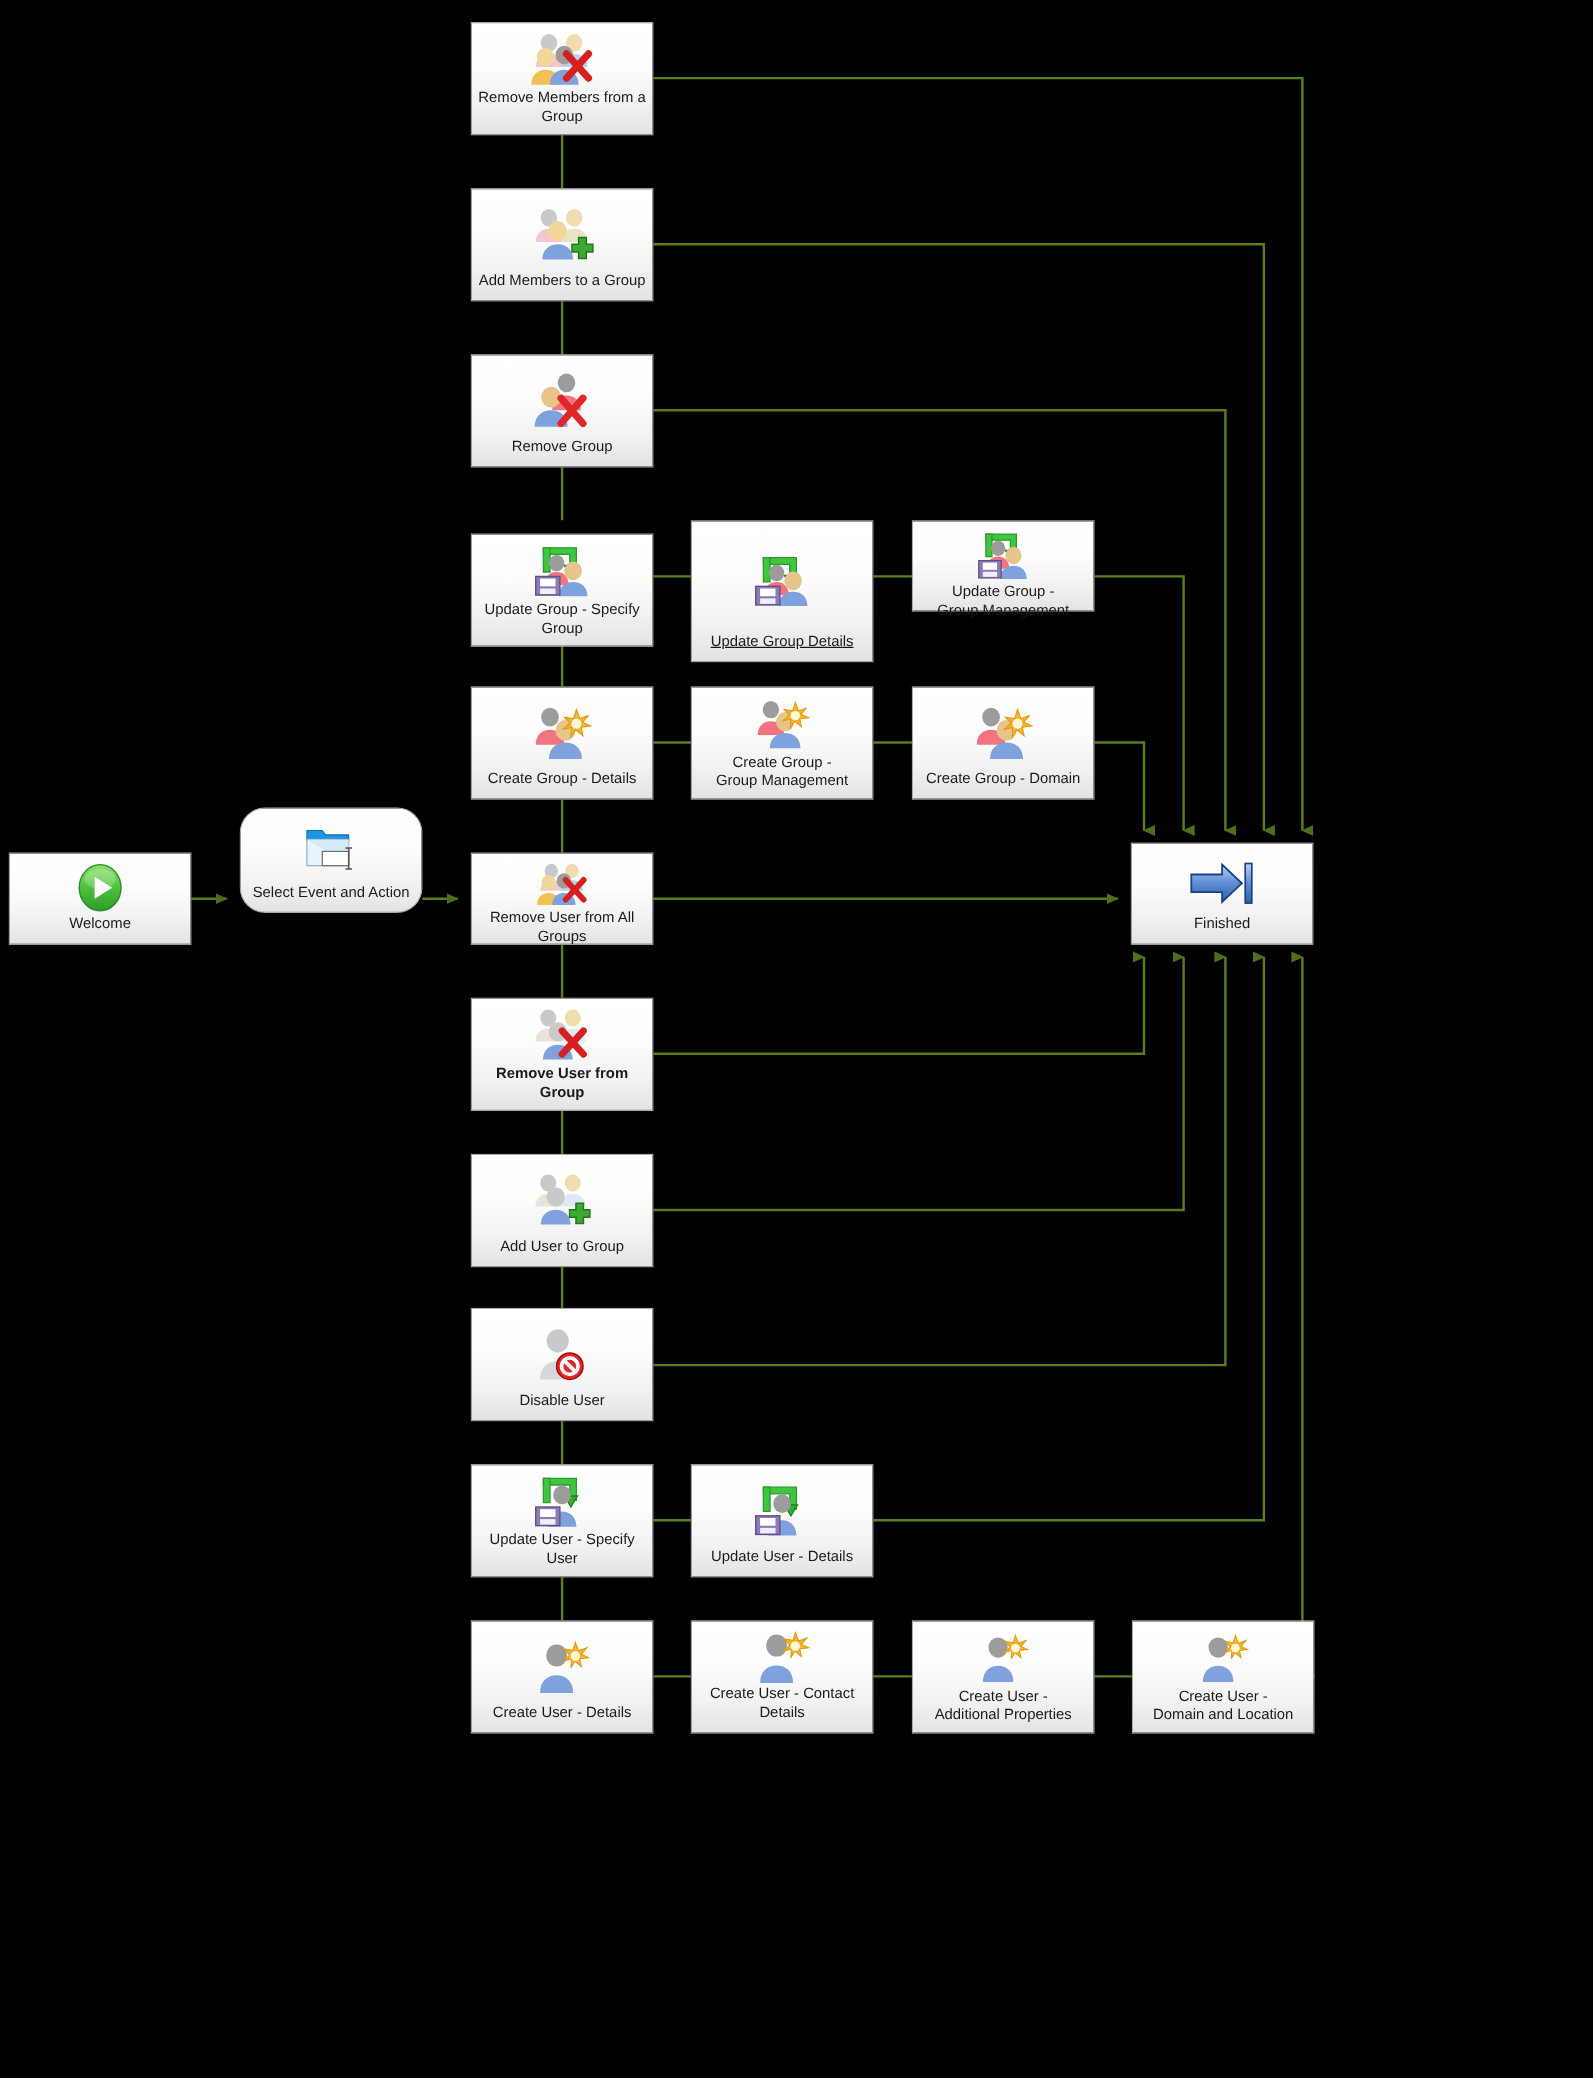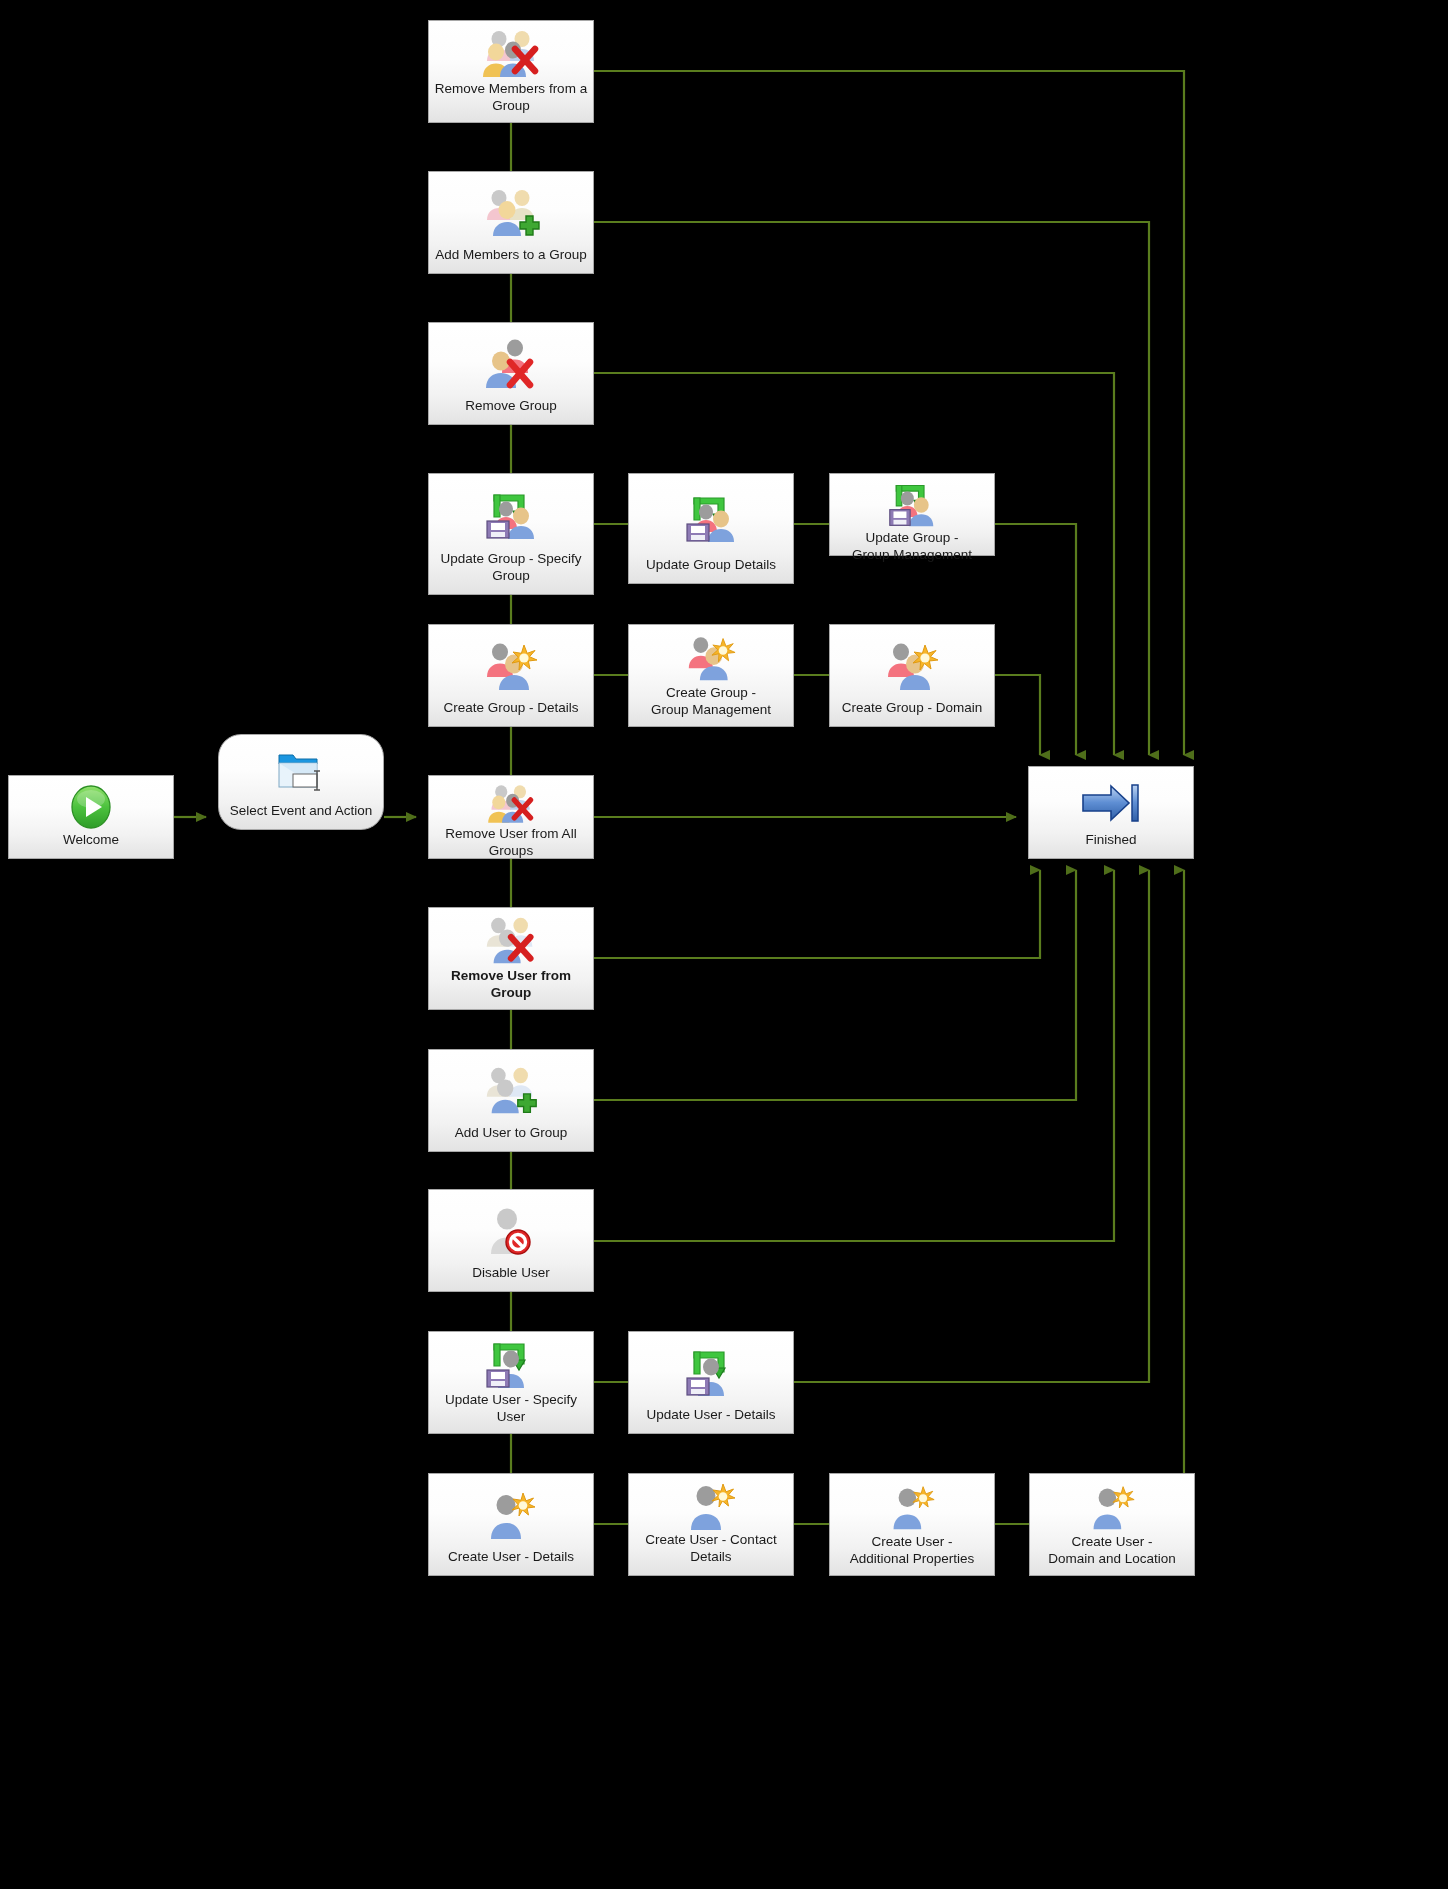--- a/index.html
+++ b/index.html
@@ -168,39 +168,39 @@
         <path d="M6 51c0-10 7-15 15-15s15 5 15 15z" fill="#7ea2dd"></path>
         <g stroke="#e02727" stroke-width="6.5" stroke-linecap="round">
           <line x1="30" y1="25" x2="50" y2="48"></line>
           <line x1="50" y1="25" x2="30" y2="48"></line>
         </g>
       </svg>
     </div>
     <div class="nlabel">Remove Group</div>
   </div>
 
-  <div class="node" style="left:428px;top:458px;width:166px;height:122px;">
+  <div class="node" style="left:428px;top:470px;width:166px;height:103px;">
     <div class="icon-wrap">
       <svg class="gicon" width="62" height="54" viewBox="0 0 62 54" xmlns="http://www.w3.org/2000/svg">
         <path d="M14 6 h30 v20 h-6 v-14 h-24 z" fill="#3fc63f" stroke="#2a9a2a" stroke-width="1.2"></path>
         <path d="M14 6 v22 h6 v-22 z" fill="#3fc63f" stroke="#2a9a2a" stroke-width="1.2"></path>
         <path d="M33 22 h12 l-6 10 z" fill="#2fae2f" stroke="#1e7d1e" stroke-width="1.2"></path>
         <ellipse cx="26" cy="20" rx="7" ry="7.5" fill="#9c9c9c"></ellipse>
         <path d="M15 40c0-8 5-12 11-12s11 4 11 12z" fill="#f4737f"></path>
         <ellipse cx="41" cy="27" rx="8" ry="8.5" fill="#e7c489"></ellipse>
         <path d="M28 50c0-9 6-13 13-13s13 4 13 13z" fill="#7ea2dd"></path>
         <rect x="7" y="32" width="22" height="17" fill="#8e7bb5" stroke="#5d4e80" stroke-width="1.2"></rect>
         <rect x="11" y="34" width="14" height="7" fill="#ffffff"></rect>
         <rect x="11" y="43" width="14" height="5" fill="#efeff7"></rect>
       </svg>
     </div>
     <div class="nlabel">Update Group - Specify Group</div>
   </div>
 
-  <div class="node" style="left:628px;top:458px;width:166px;height:111px;">
+  <div class="node" style="left:628px;top:458px;width:166px;height:129px;text-decoration:underline;">
     <div class="icon-wrap">
       <svg class="gicon" width="62" height="54" viewBox="0 0 62 54" xmlns="http://www.w3.org/2000/svg">
         <path d="M14 6 h30 v20 h-6 v-14 h-24 z" fill="#3fc63f" stroke="#2a9a2a" stroke-width="1.2"></path>
         <path d="M14 6 v22 h6 v-22 z" fill="#3fc63f" stroke="#2a9a2a" stroke-width="1.2"></path>
         <path d="M33 22 h12 l-6 10 z" fill="#2fae2f" stroke="#1e7d1e" stroke-width="1.2"></path>
         <ellipse cx="26" cy="20" rx="7" ry="7.5" fill="#9c9c9c"></ellipse>
         <path d="M15 40c0-8 5-12 11-12s11 4 11 12z" fill="#f4737f"></path>
         <ellipse cx="41" cy="27" rx="8" ry="8.5" fill="#e7c489"></ellipse>
         <path d="M28 50c0-9 6-13 13-13s13 4 13 13z" fill="#7ea2dd"></path>
         <rect x="7" y="32" width="22" height="17" fill="#8e7bb5" stroke="#5d4e80" stroke-width="1.2"></rect>

